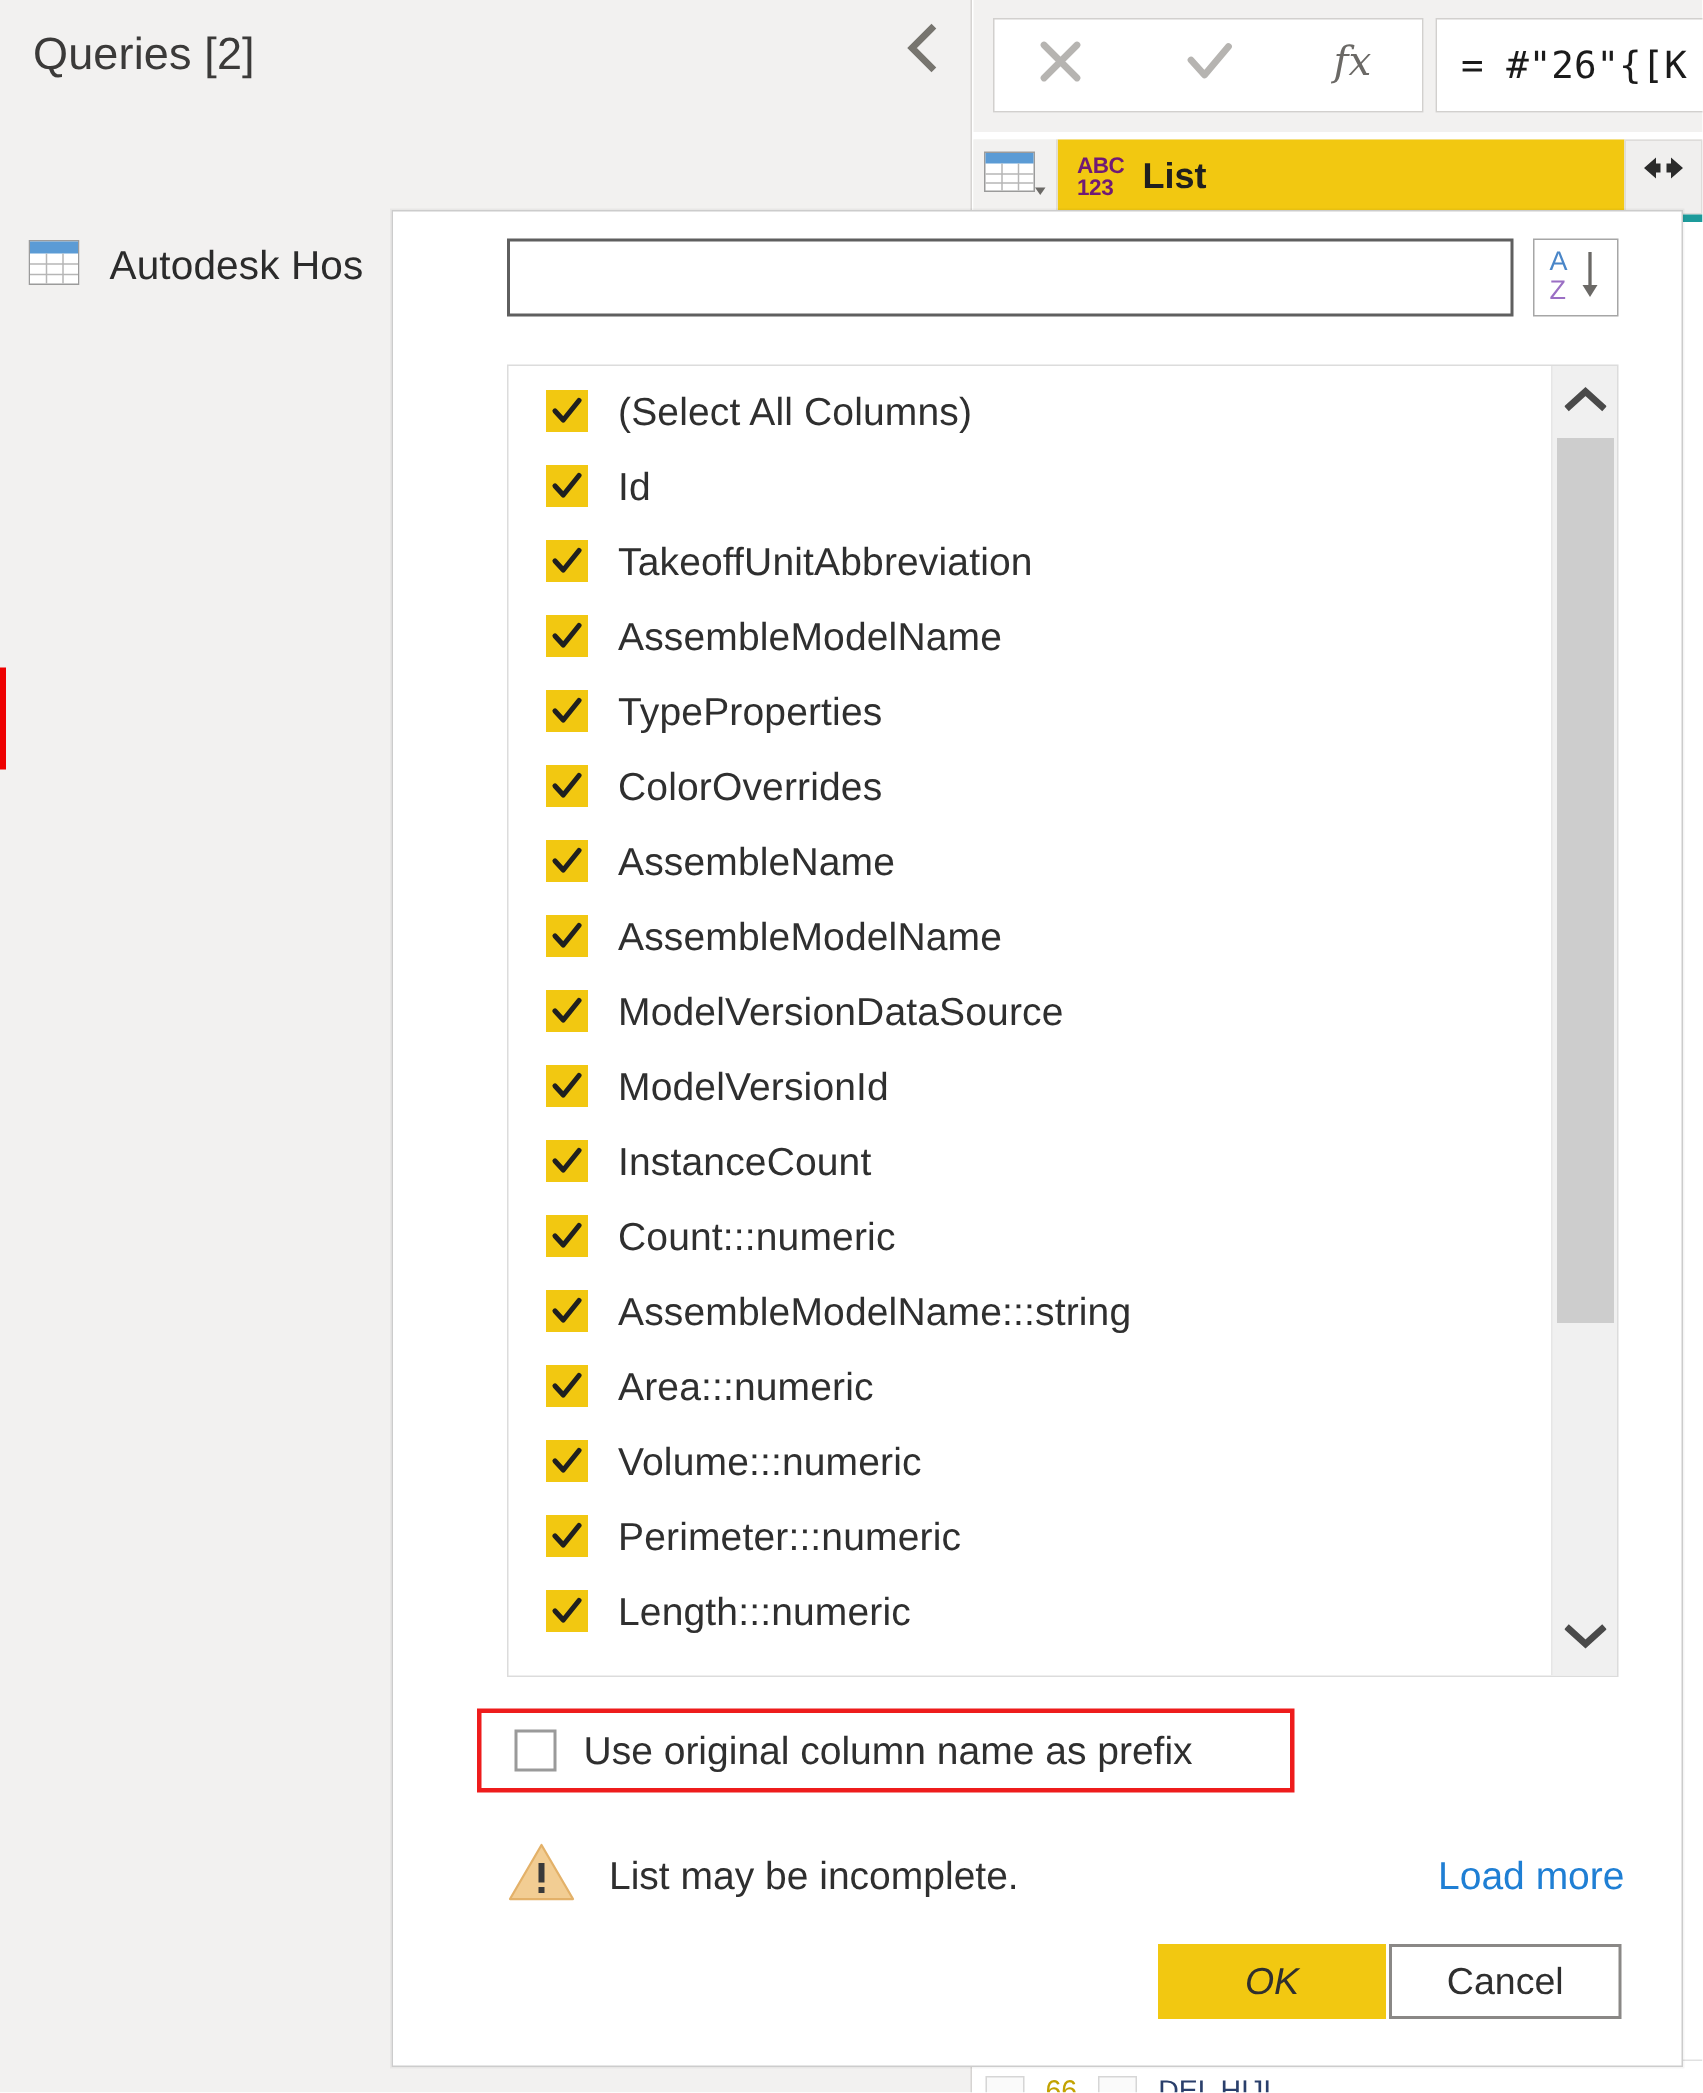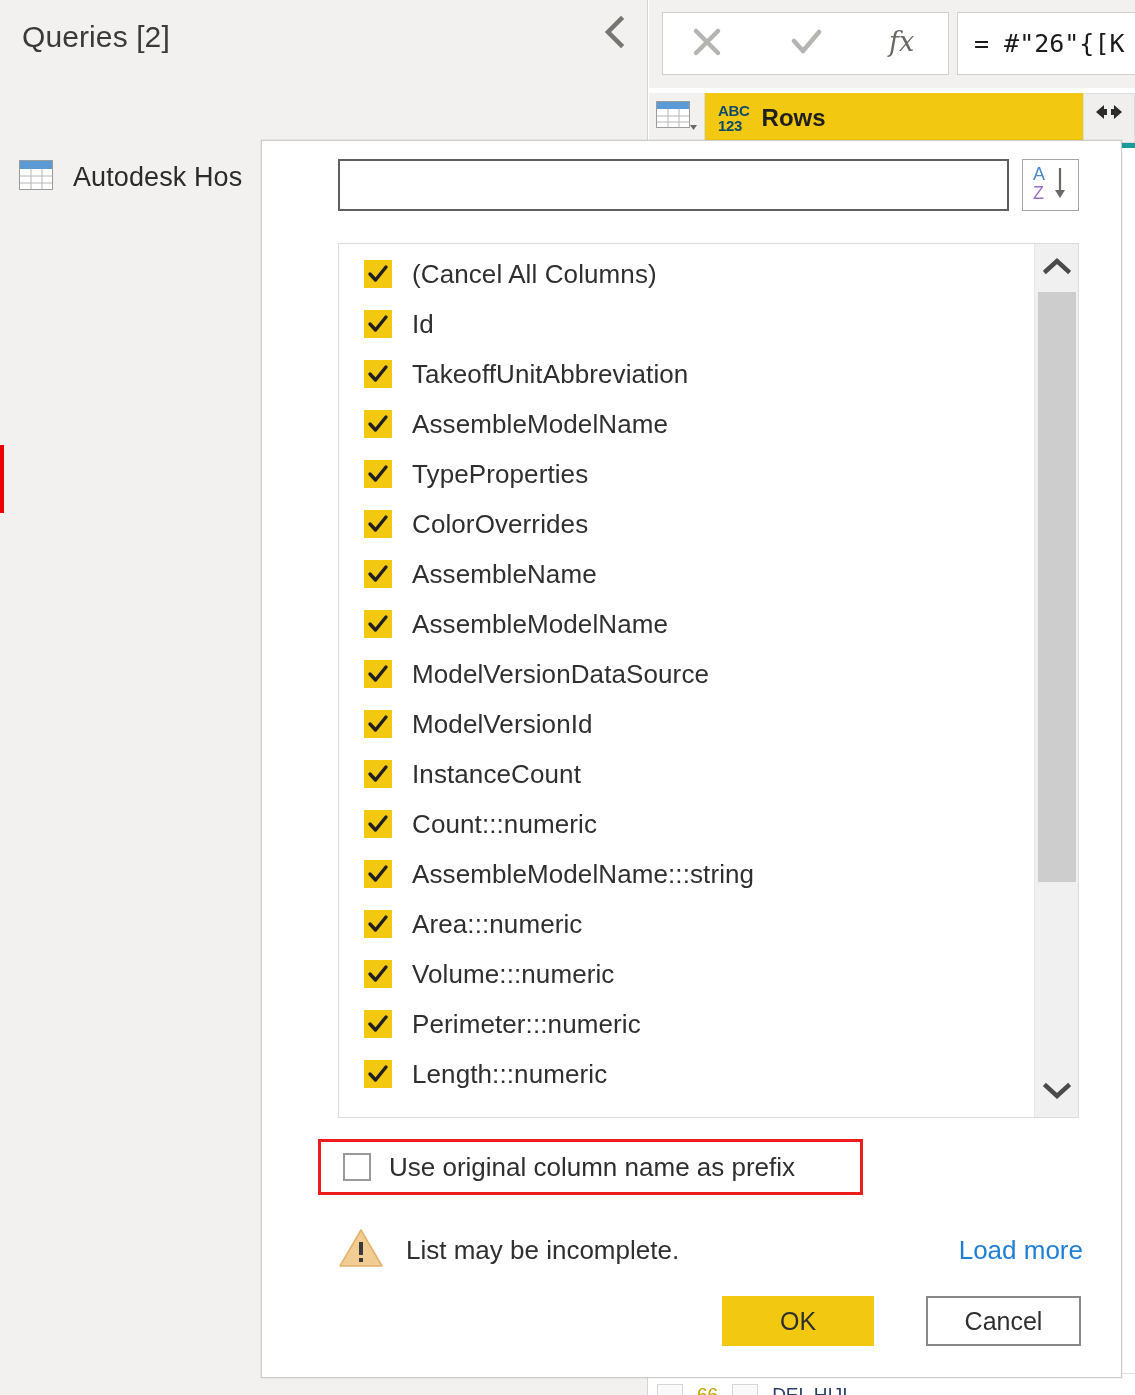--- a/index.html
+++ b/index.html
@@ -159,21 +159,21 @@
     padding-left: 13px;
     cursor: pointer;
   }
   .abc123 {
     display: flex;
     flex-direction: column;
     line-height: 1;
     font-family: "Liberation Sans", sans-serif;
     font-size: 15px;
     font-weight: 700;
-    color: #0c4a6e;
+    color: #701a75;
     margin-right: 12px;
   }
   .abc123 span { display: block; letter-spacing: -0.3px; }
   .col-name {
     font-size: 24px;
     font-weight: 700;
     color: #1f1f1f;
   }
   .expand-btn {
     width: 52px;
@@ -385,25 +385,26 @@
   }
   .btn {
     position: absolute;
     height: 50px;
     display: flex; align-items: center; justify-content: center;
     font-size: 25px;
     cursor: pointer;
     font-family: "Liberation Sans", sans-serif;
   }
   .btn-ok {
-    left: 460px; top: 27px;
+    left: 510px; top: 27px;
     width: 152px;
     background: #f2c811;
     border: 1px solid #f2c811;
     color: #2f2f2f;
+    font-style: italic;
   }
   .btn-cancel {
     left: 664px; top: 27px;
     width: 155px;
     background: #ffffff;
     border: 2px solid #8a8886;
     color: #2f2f2f;
   }
 </style>
 </head>
@@ -486,21 +487,21 @@
             <line x1="23" y1="10" x2="23" y2="28" stroke="#b6b6b6"></line>
             <path d="M34 26 L41 26 L37.5 31 Z" fill="#6b6966"></path>
           </svg>
         </span>
       </div>
       <div class="col-main">
         <span class="abc123">
           <span>ABC</span>
           <span>123</span>
         </span>
-        <span class="col-name">Rows</span>
+        <span class="col-name">List</span>
       </div>
       <div class="expand-btn">
         <span>
           <svg width="32" height="26" viewBox="0 0 32 26">
             <path d="M11 6 L11 2 L3 9 L11 16 L11 12 L14 12 L14 6 Z" fill="#2b2b2b"></path>
             <path d="M21 6 L21 2 L29 9 L21 16 L21 12 L18 12 L18 6 Z" fill="#2b2b2b"></path>
           </svg>
         </span>
       </div>
     </div>
@@ -536,21 +537,21 @@
 
     <div class="listbox">
       <div class="list-items">
 
         <div class="list-row">
           <span class="chk">
             <svg width="22" height="22" viewBox="0 0 22 22">
                 <path d="M3 11 L8.5 17 L19 4" fill="none" stroke="#1f1f1f" stroke-width="3.4" stroke-linecap="round" stroke-linejoin="round"></path>
               </svg>
           </span>
-          <span class="list-label">(Cancel All Columns)</span>
+          <span class="list-label">(Select All Columns)</span>
         </div>
 
         <div class="list-row">
           <span class="chk">
             <svg width="22" height="22" viewBox="0 0 22 22">
                 <path d="M3 11 L8.5 17 L19 4" fill="none" stroke="#1f1f1f" stroke-width="3.4" stroke-linecap="round" stroke-linejoin="round"></path>
               </svg>
           </span>
           <span class="list-label">Id</span>
         </div>

